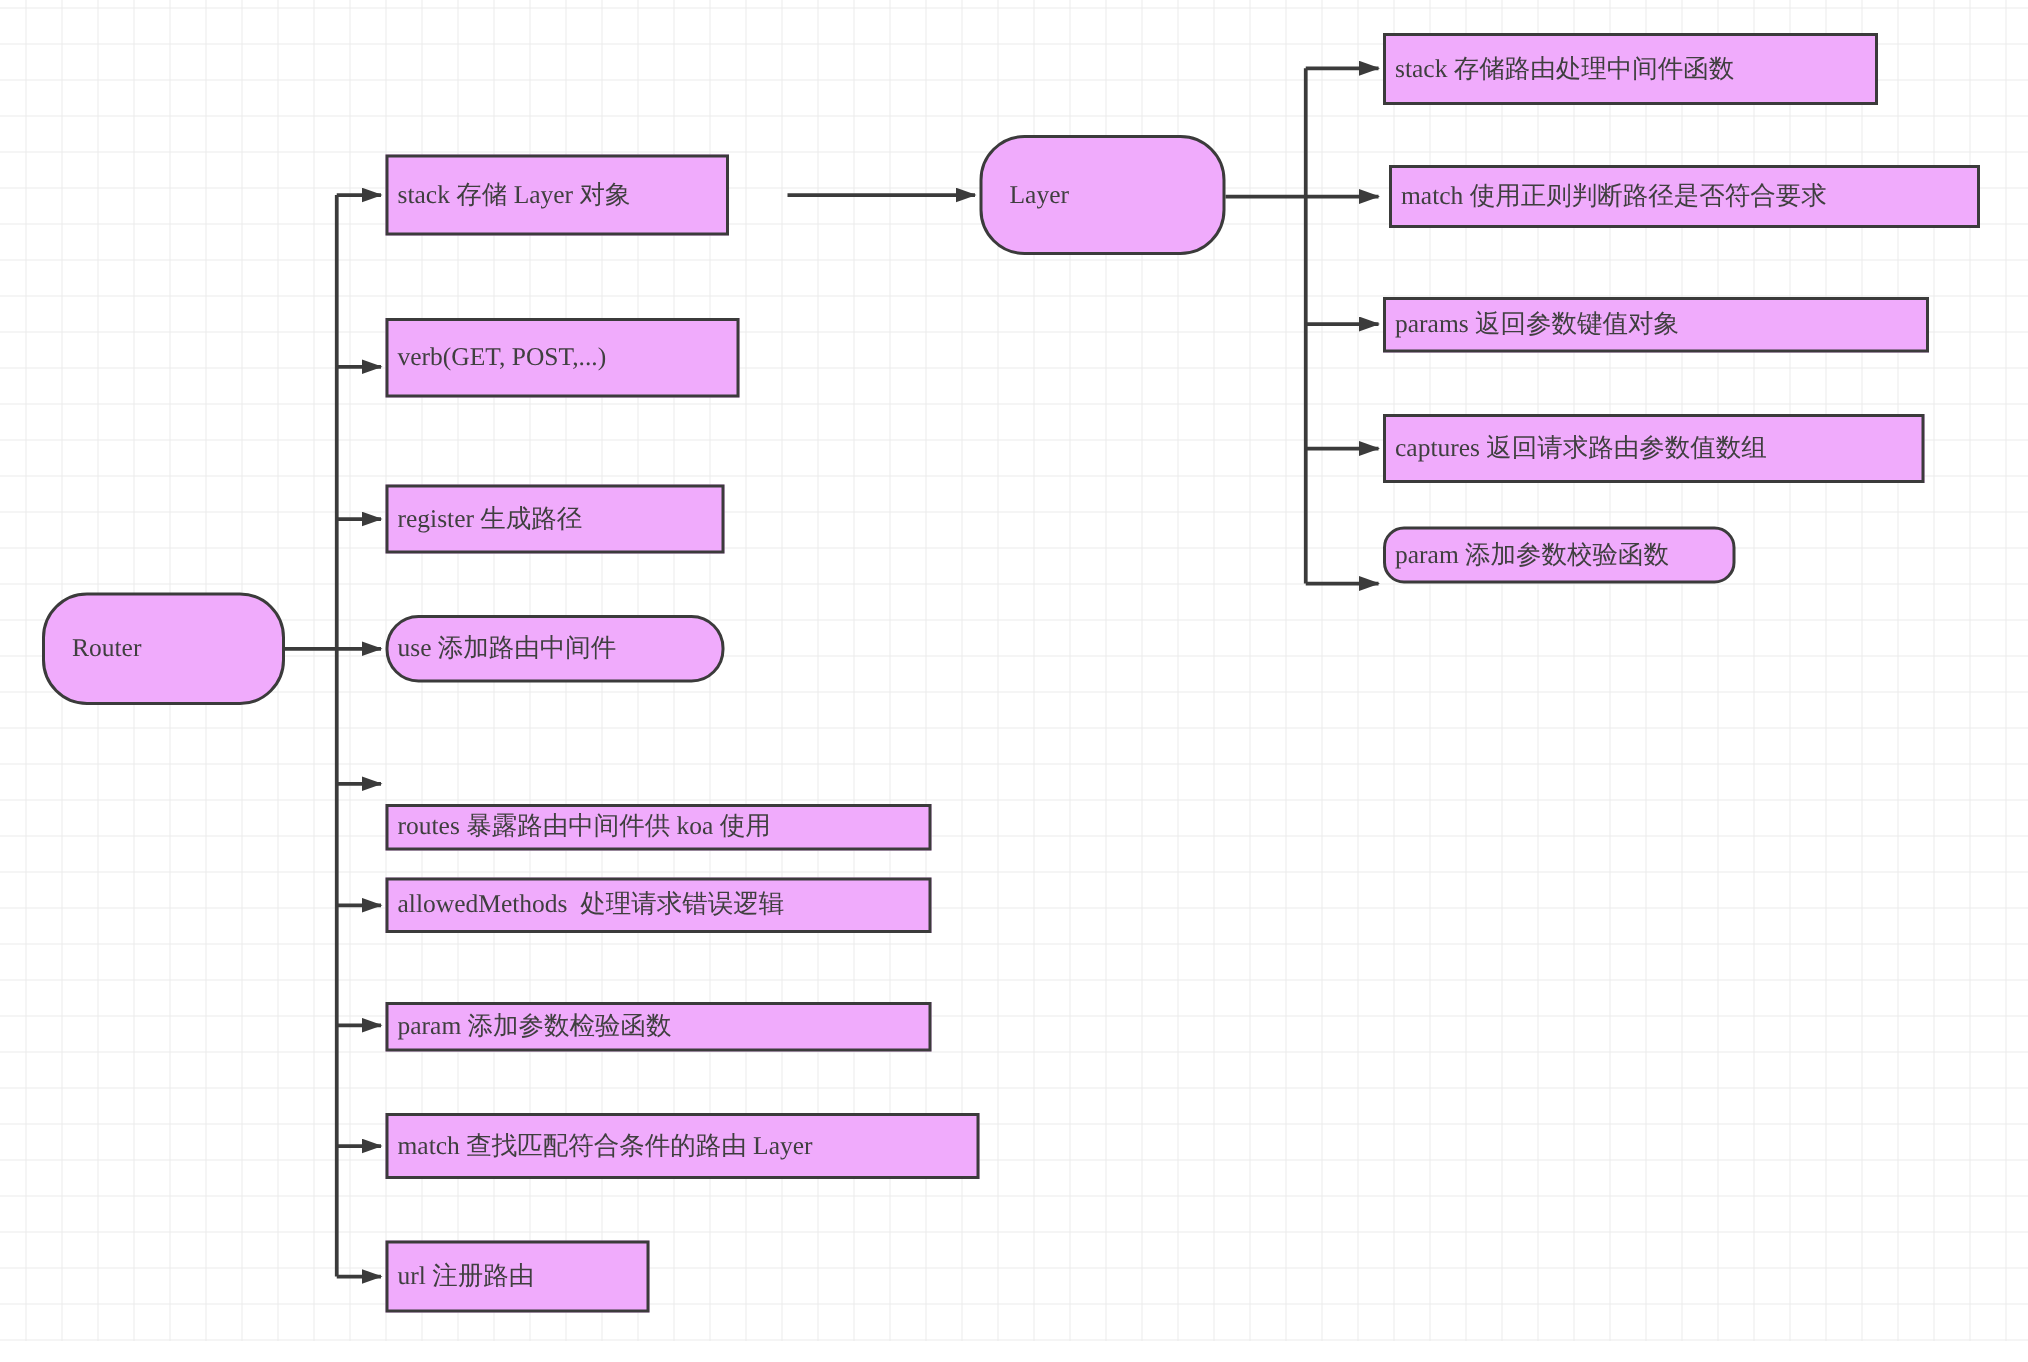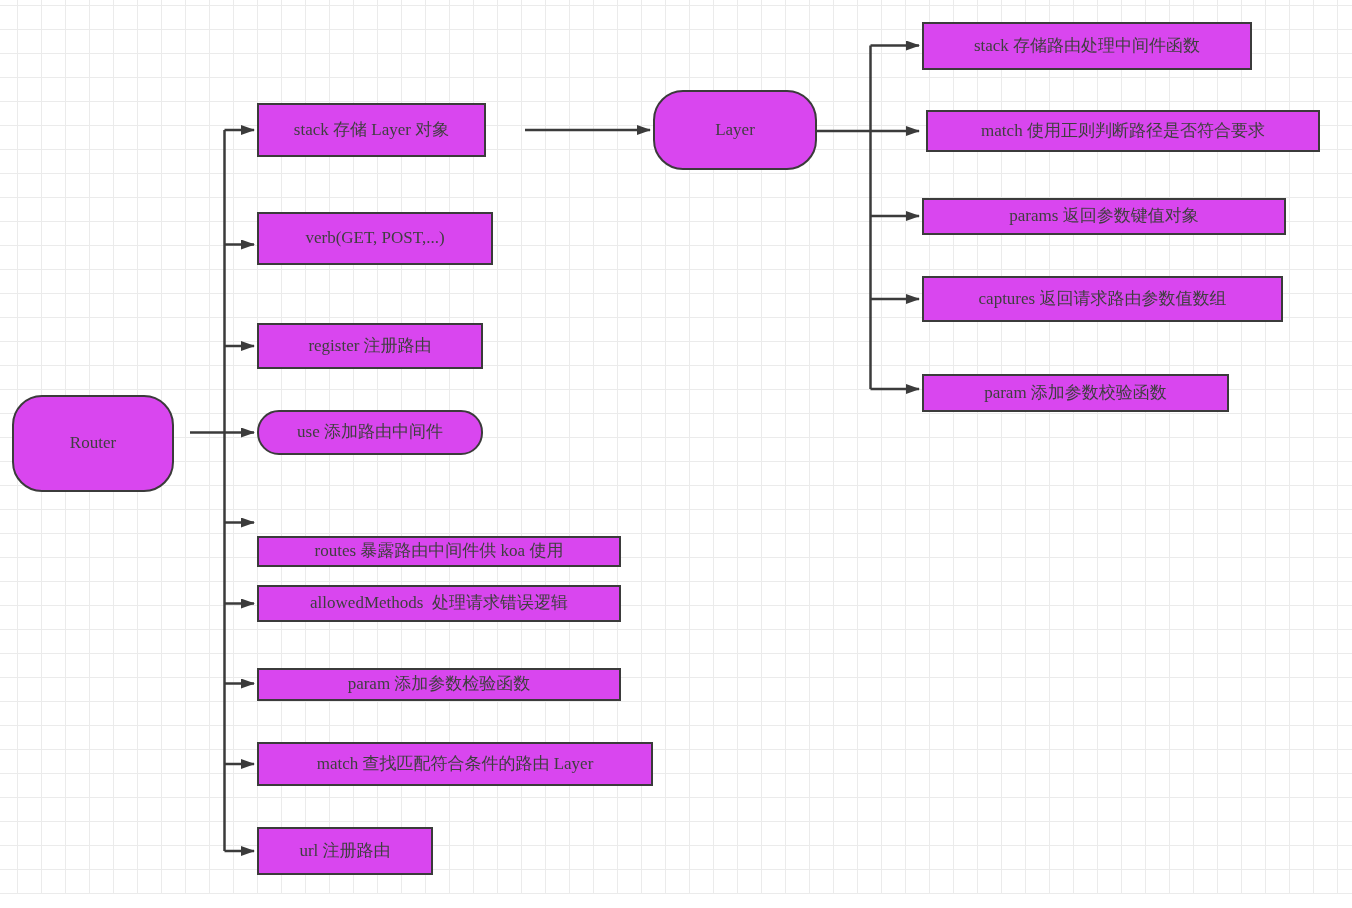--- a/index.html
+++ b/index.html
@@ -30,32 +30,33 @@
   #edges {
     position: absolute;
     left: 0; top: 0;
     width: 1352px;
     height: 908px;
     pointer-events: none;
   }
   .node {
     position: absolute;
     box-sizing: border-box;
-    background: #d946ef;
+    background: #f0abfc;
     border: 2.5px solid #3b3b3b;
     display: flex;
     align-items: center;
-    justify-content: center;
+    justify-content: flex-start;
     color: #3f3f3f;
     font-size: 17px;
     line-height: 1.2;
     text-align: center;
   }
   .node.rounded {
     border-radius: 30px;
+    padding-left: 12px;
   }
   .node .lbl {
     white-space: pre;
     padding: 0 6px;
   }
 </style>
 </head>
 <body>
 
 <div id="canvas">
@@ -85,36 +86,36 @@
 
       <path d="M 870.5 45.5 V 389"></path>
       <path d="M 870.5 45.5 L 919 45.5" marker-end="url(#arrow)"></path>
       <path d="M 817 131 L 919 131" marker-end="url(#arrow)"></path>
       <path d="M 870.5 216 L 919 216" marker-end="url(#arrow)"></path>
       <path d="M 870.5 299 L 919 299" marker-end="url(#arrow)"></path>
       <path d="M 870.5 389 L 919 389" marker-end="url(#arrow)"></path>
     </g>
   </svg>
 
-  <div class="node rounded" style="left:12px; top:395px; width:162px; height:97px;">
+  <div class="node rounded" style="left:28px; top:395px; width:162px; height:75px;">
     <span class="lbl">Router</span>
   </div>
 
   <div class="node rounded" style="left:653px; top:90px; width:164px; height:80px;">
     <span class="lbl">Layer</span>
   </div>
 
   <div class="node" style="left:257px; top:103px; width:229px; height:54px;">
     <span class="lbl">stack 存储 Layer 对象</span>
   </div>
   <div class="node" style="left:257px; top:212px; width:236px; height:53px;">
     <span class="lbl">verb(GET, POST,...)</span>
   </div>
   <div class="node" style="left:257px; top:323px; width:226px; height:46px;">
-    <span class="lbl">register 注册路由</span>
+    <span class="lbl">register 生成路径</span>
   </div>
   <div class="node" style="left:257px; top:410px; width:226px; height:45px;border-radius:22px;">
     <span class="lbl">use 添加路由中间件</span>
   </div>
   <div class="node" style="left:257px; top:536px; width:364px; height:31px;">
     <span class="lbl">routes 暴露路由中间件供 koa 使用</span>
   </div>
   <div class="node" style="left:257px; top:585px; width:364px; height:37px;">
     <span class="lbl">allowedMethods  处理请求错误逻辑</span>
   </div>
@@ -133,17 +134,17 @@
   </div>
   <div class="node" style="left:926px; top:110px; width:394px; height:42px;">
     <span class="lbl">match 使用正则判断路径是否符合要求</span>
   </div>
   <div class="node" style="left:922px; top:198px; width:364px; height:37px;">
     <span class="lbl">params 返回参数键值对象</span>
   </div>
   <div class="node" style="left:922px; top:276px; width:361px; height:46px;">
     <span class="lbl">captures 返回请求路由参数值数组</span>
   </div>
-  <div class="node" style="left:922px; top:374px; width:307px; height:38px;">
+  <div class="node" style="left:922px; top:351px; width:235px; height:38px;border-radius:14px;">
     <span class="lbl">param 添加参数校验函数</span>
   </div>
 
 </div>
 
 </body></html>

